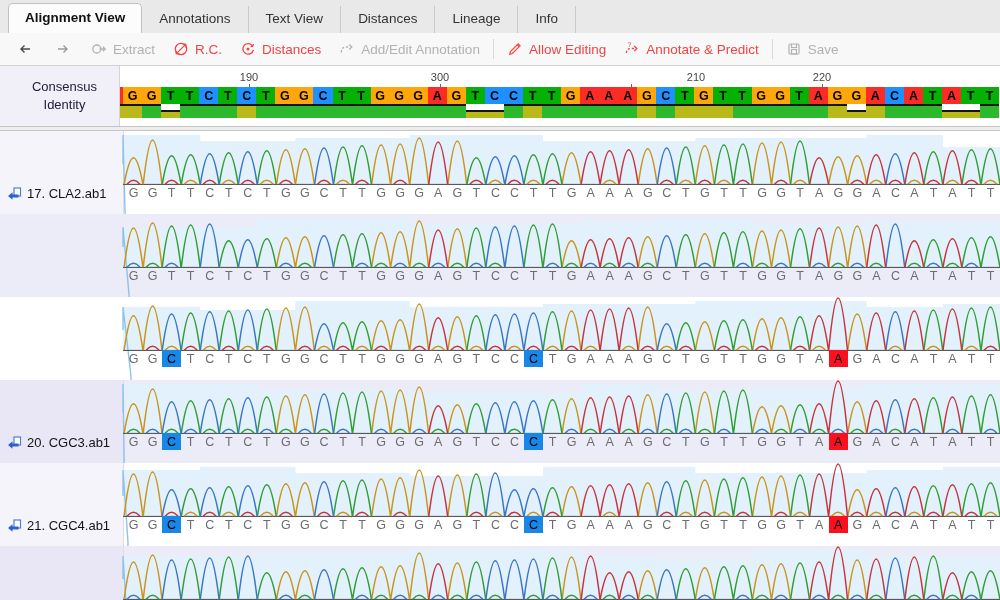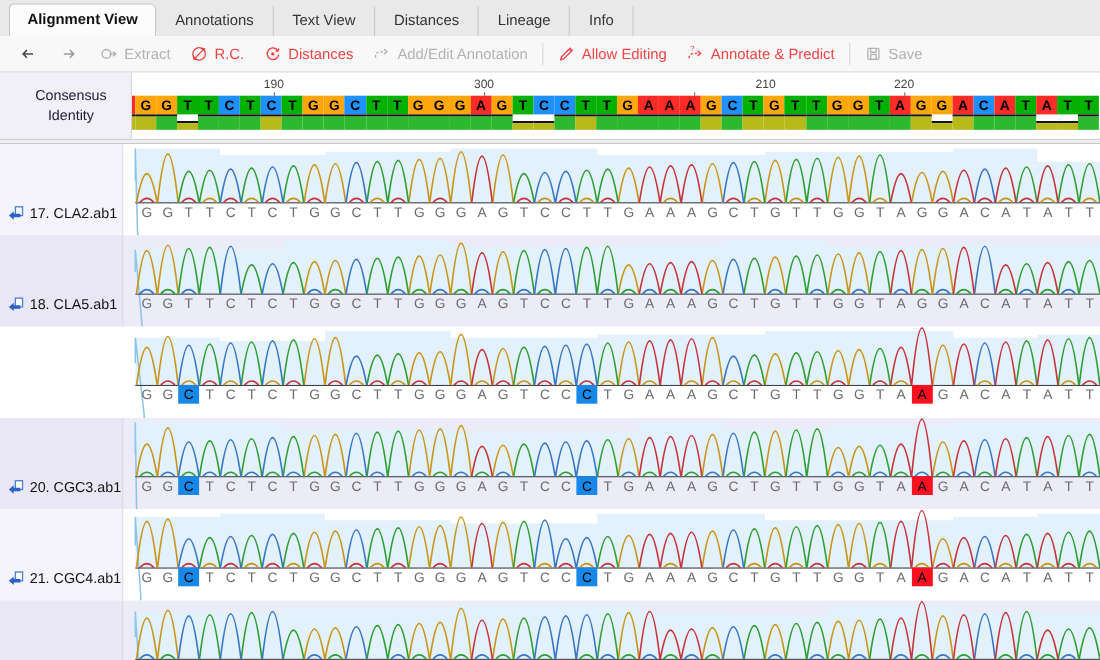--- a/index.html
+++ b/index.html
@@ -41,21 +41,21 @@
   .iblk{position:absolute;left:0;right:0;top:2px;height:12px;}
   .low .iln{top:6px;}
   .low .iblk{top:8px;height:6px;}
 
   .splitter{height:5px;background:#eeeeee;border-top:1px solid #c4c4c4;border-bottom:1px solid #c6c6ce;box-sizing:border-box;}
 
   
   .rows{position:relative;height:469px;overflow:hidden;background:#fff;}
   .row{position:relative;height:83px;background:#fff;}
   .row.alt{background:#ecebf8;}
-  .rowside{position:absolute;left:0;top:0;bottom:0;width:112px;background:#f5f4fb;
+  .rowside{position:absolute;left:0;top:0;bottom:0;width:124px;background:#f5f4fb;
            border-right:1px solid #dcdce4;box-sizing:border-box;}
   .row.alt .rowside{background:#e9e7f5;}
   .rowlabel{position:absolute;left:7px;top:55px;display:flex;align-items:center;gap:5px;
             font-size:13px;color:#141414;white-space:nowrap;}
   .trace{position:absolute;left:121px;top:0;width:879px;height:83px;}
   .letters{position:absolute;left:121px;top:53px;width:879px;height:17px;display:flex;}
   .lsliver{flex:0 0 3px;}
   .lcell{flex:1 1 0;display:flex;align-items:center;justify-content:center;font-size:12.5px;color:#6b6b70;}
   .lcell.hb{color:#000;}
   .lcell.hr{color:#000;}
@@ -467,29 +467,20 @@
           <div class="lcell">A</div>
           <div class="lcell">C</div>
           <div class="lcell">A</div>
           <div class="lcell">T</div>
           <div class="lcell">A</div>
           <div class="lcell">T</div>
           <div class="lcell">T</div>
         </div>
       </div>
       <div class="row alt">
-        <div class="rowside">
-          <div class="rowlabel">
-            <svg width="15" height="14" viewBox="0 0 15 14" xmlns="http://www.w3.org/2000/svg">
-              <rect x="7" y="1" width="6.5" height="8" fill="#ffffff" stroke="#4b7fd0" stroke-width="1.2"></rect>
-              <polygon points="1,9 5.5,5.2 5.5,7.4 11.5,7.4 11.5,10.6 5.5,10.6 5.5,12.8" fill="#2e63c6"></polygon>
-            </svg>
-            <span>18. CLA5.ab1</span>
-          </div>
-        </div>
         <svg class="trace" width="879" height="83" viewBox="0 0 879 83" xmlns="http://www.w3.org/2000/svg">
           <polygon points="2,13 136.3,13 136.3,4 288.7,4 288.7,10 460.0,10 460.0,7 536.2,7 536.2,4 631.4,4 631.4,10 745.7,10 745.7,7 879.0,7 879,54 2,54" fill="#e2f1fb" stroke="none"></polygon>
           <polyline points="2,33 2,13 13 136.3,13 136.3,4 288.7,4 288.7,10 460.0,10 460.0,7 536.2,7 536.2,4 631.4,4 631.4,10 745.7,10 745.7,7 879.0,7" fill="none" stroke="#8fc3e9" stroke-width="1.4"></polyline>
           <line x1="2" y1="53.4" x2="879" y2="53.4" stroke="#333" stroke-width="0.9"></line>
           <path d="M3.2,52.5 C9.9,1.0 15.1,1.0 21.8,52.5 M22.3,52.5 C29.0,-5.6 34.2,-5.6 40.9,52.5 M155.6,52.5 C162.3,14.2 167.5,14.2 174.2,52.5 M174.6,52.5 C181.3,12.9 186.5,12.9 193.2,52.5 M250.8,52.5 C257.5,7.6 262.7,7.6 269.4,52.5 M269.8,52.5 C276.5,6.3 281.7,6.3 288.4,52.5 M288.9,52.5 C295.6,-8.2 300.8,-8.2 307.5,52.5 M327.0,52.5 C333.7,2.3 338.9,2.3 345.6,52.5 M441.2,52.5 C447.9,18.2 453.1,18.2 459.8,52.5 M517.4,52.5 C524.1,12.9 529.3,12.9 536.0,52.5 M574.5,52.5 C581.2,8.9 586.4,8.9 593.1,52.5 M631.7,52.5 C638.4,5.0 643.6,5.0 650.3,52.5 M650.7,52.5 C657.4,3.7 662.6,3.7 669.3,52.5 M707.8,52.5 C714.5,-0.3 719.7,-0.3 726.4,52.5 M726.9,52.5 C733.6,-1.6 738.8,-1.6 745.5,52.5 " fill="none" stroke="#c8941a" stroke-width="1.5" stroke-linejoin="round" stroke-linecap="round"></path>
           <path d="M25.6,52.7 Q31.6,46 37.6,52.7 M41.3,52.5 C48.0,-1.6 53.2,-1.6 59.9,52.5 M60.4,52.5 C67.1,-2.9 72.3,-2.9 79.0,52.5 M98.4,52.5 C105.1,18.2 110.3,18.2 117.0,52.5 M136.5,52.5 C143.2,15.5 148.4,15.5 155.1,52.5 M177.9,52.7 Q183.9,46 189.9,52.7 M212.7,52.5 C219.4,10.3 224.6,10.3 231.3,52.5 M231.7,52.5 C238.4,8.9 243.6,8.9 250.3,52.5 M254.1,52.7 Q260.1,46 266.1,52.7 M292.2,52.7 Q298.2,46 304.2,52.7 M330.3,52.7 Q336.3,46 342.3,52.7 M346.0,52.5 C352.7,1.0 357.9,1.0 364.6,52.5 M368.3,52.7 Q374.3,46 380.3,52.7 M403.1,52.5 C409.8,-2.9 415.0,-2.9 421.7,52.5 M422.2,52.5 C428.9,-4.3 434.1,-4.3 440.8,52.5 M444.5,52.7 Q450.5,46 456.5,52.7 M482.6,52.7 Q488.6,46 494.6,52.7 M520.7,52.7 Q526.7,46 532.7,52.7 M555.5,52.5 C562.2,10.3 567.4,10.3 574.1,52.5 M593.6,52.5 C600.3,7.6 605.5,7.6 612.2,52.5 M612.6,52.5 C619.3,6.3 624.5,6.3 631.2,52.5 M635.0,52.7 Q641.0,46 647.0,52.7 M669.7,52.5 C676.4,2.3 681.6,2.3 688.3,52.5 M711.1,52.7 Q717.1,46 723.1,52.7 M749.2,52.7 Q755.2,46 761.2,52.7 M787.3,52.7 Q793.3,46 799.3,52.7 M803.0,52.5 C809.7,16.9 814.9,16.9 821.6,52.5 M825.4,52.7 Q831.4,46 837.4,52.7 M841.1,52.5 C847.8,14.2 853.0,14.2 859.7,52.5 M860.2,52.5 C866.9,12.9 872.1,12.9 878.8,52.5 " fill="none" stroke="#2f9e33" stroke-width="1.5" stroke-linejoin="round" stroke-linecap="round"></path>
           <path d="M6.5,52.7 Q12.5,46 18.5,52.7 M44.6,52.7 Q50.6,46 56.6,52.7 M79.4,52.5 C86.1,-4.3 91.3,-4.3 98.0,52.5 M117.5,52.5 C124.2,16.9 129.4,16.9 136.1,52.5 M158.9,52.7 Q164.9,46 170.9,52.7 M193.7,52.5 C200.4,11.6 205.6,11.6 212.3,52.5 M235.0,52.7 Q241.0,46 247.0,52.7 M273.1,52.7 Q279.1,46 285.1,52.7 M311.2,52.7 Q317.2,46 323.2,52.7 M349.3,52.7 Q355.3,46 361.3,52.7 M365.0,52.5 C371.7,-0.3 376.9,-0.3 383.6,52.5 M384.1,52.5 C390.8,-1.6 396.0,-1.6 402.7,52.5 M425.5,52.7 Q431.5,46 437.5,52.7 M463.6,52.7 Q469.6,46 475.6,52.7 M501.7,52.7 Q507.7,46 513.7,52.7 M536.4,52.5 C543.1,11.6 548.3,11.6 555.0,52.5 M577.8,52.7 Q583.8,46 589.8,52.7 M615.9,52.7 Q621.9,46 627.9,52.7 M654.0,52.7 Q660.0,46 666.0,52.7 M692.1,52.7 Q698.1,46 704.1,52.7 M730.2,52.7 Q736.2,46 742.2,52.7 M765.0,52.5 C771.7,-4.3 776.9,-4.3 783.6,52.5 M806.3,52.7 Q812.3,46 818.3,52.7 M844.4,52.7 Q850.4,46 856.4,52.7 " fill="none" stroke="#3a76c6" stroke-width="1.5" stroke-linejoin="round" stroke-linecap="round"></path>
           <path d="M307.9,52.5 C314.6,3.7 319.8,3.7 326.5,52.5 M460.3,52.5 C467.0,16.9 472.2,16.9 478.9,52.5 M479.3,52.5 C486.0,15.5 491.2,15.5 497.9,52.5 M498.4,52.5 C505.1,14.2 510.3,14.2 517.0,52.5 M688.8,52.5 C695.5,1.0 700.7,1.0 707.4,52.5 M745.9,52.5 C752.6,-2.9 757.8,-2.9 764.5,52.5 M784.0,52.5 C790.7,18.2 795.9,18.2 802.6,52.5 M822.1,52.5 C828.8,15.5 834.0,15.5 840.7,52.5 " fill="none" stroke="#c7343c" stroke-width="1.5" stroke-linejoin="round" stroke-linecap="round"></path>
         </svg>
         <div class="letters">

